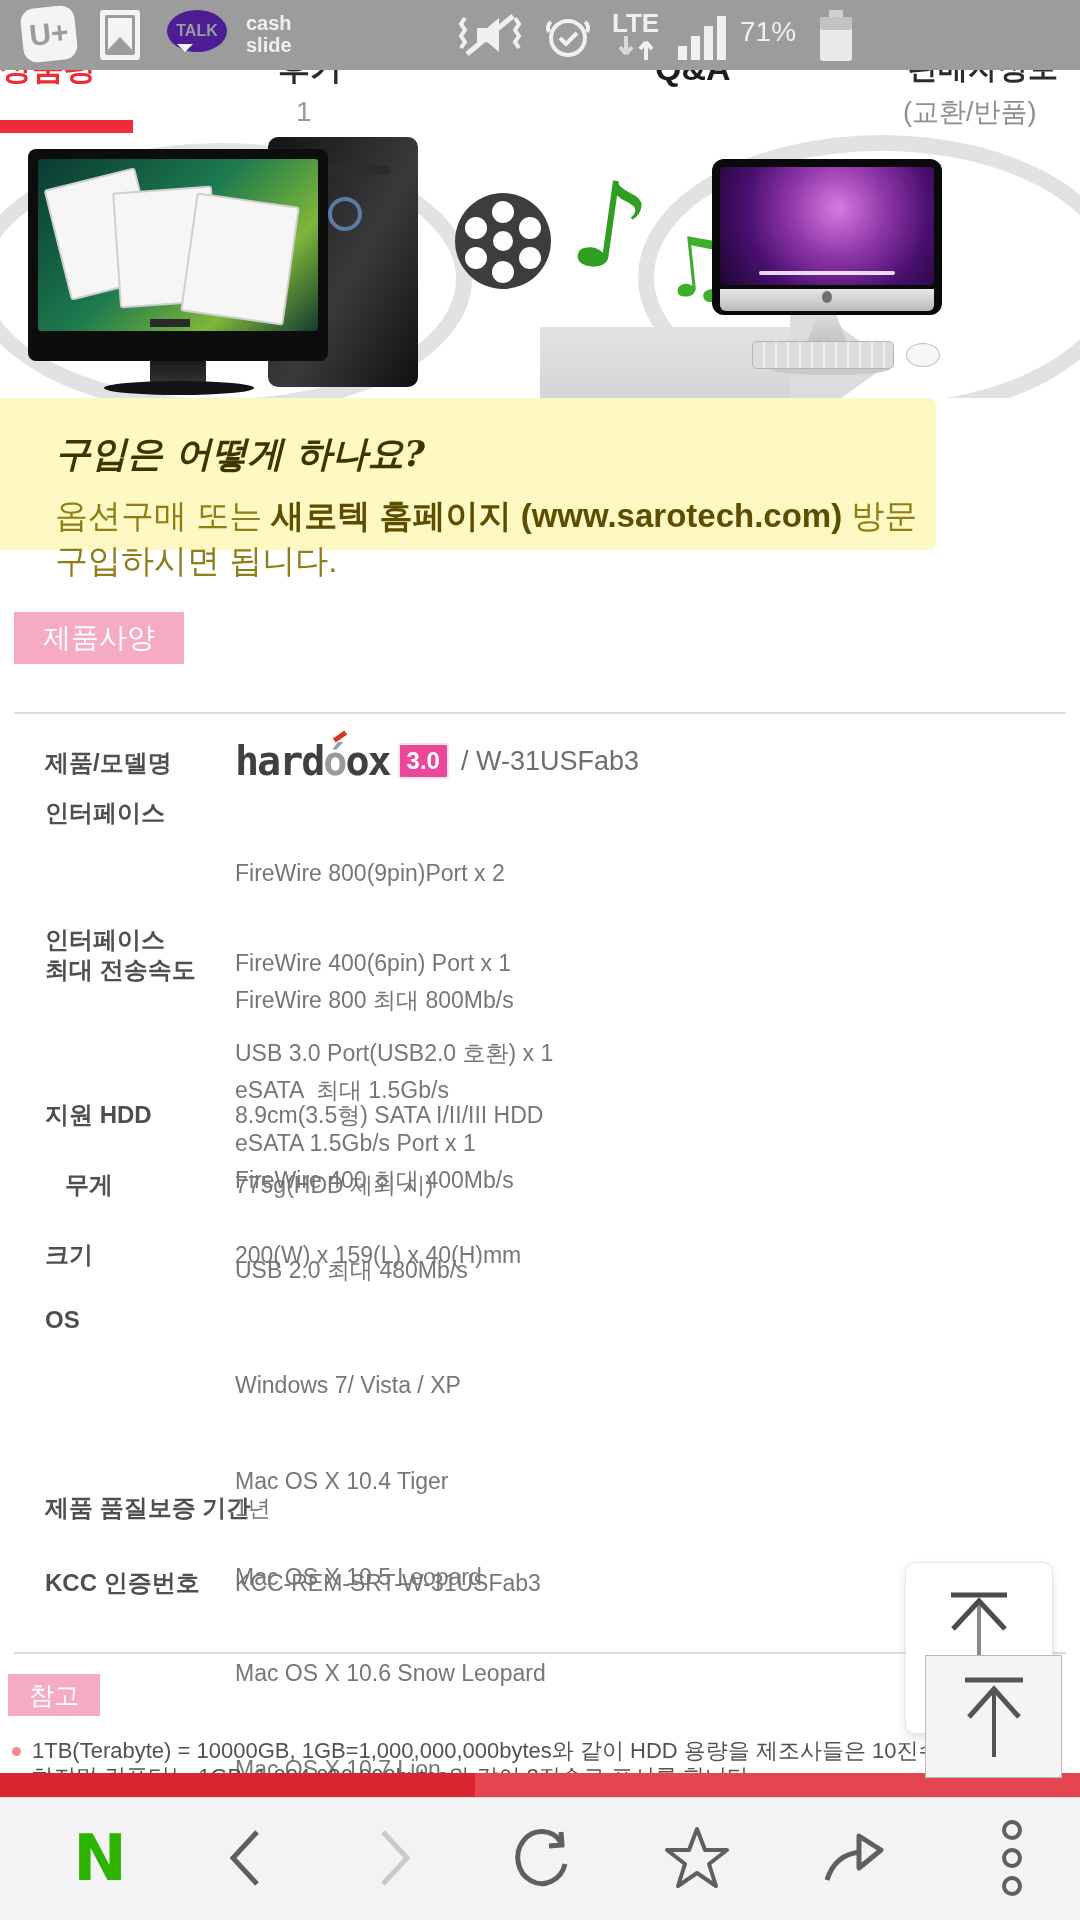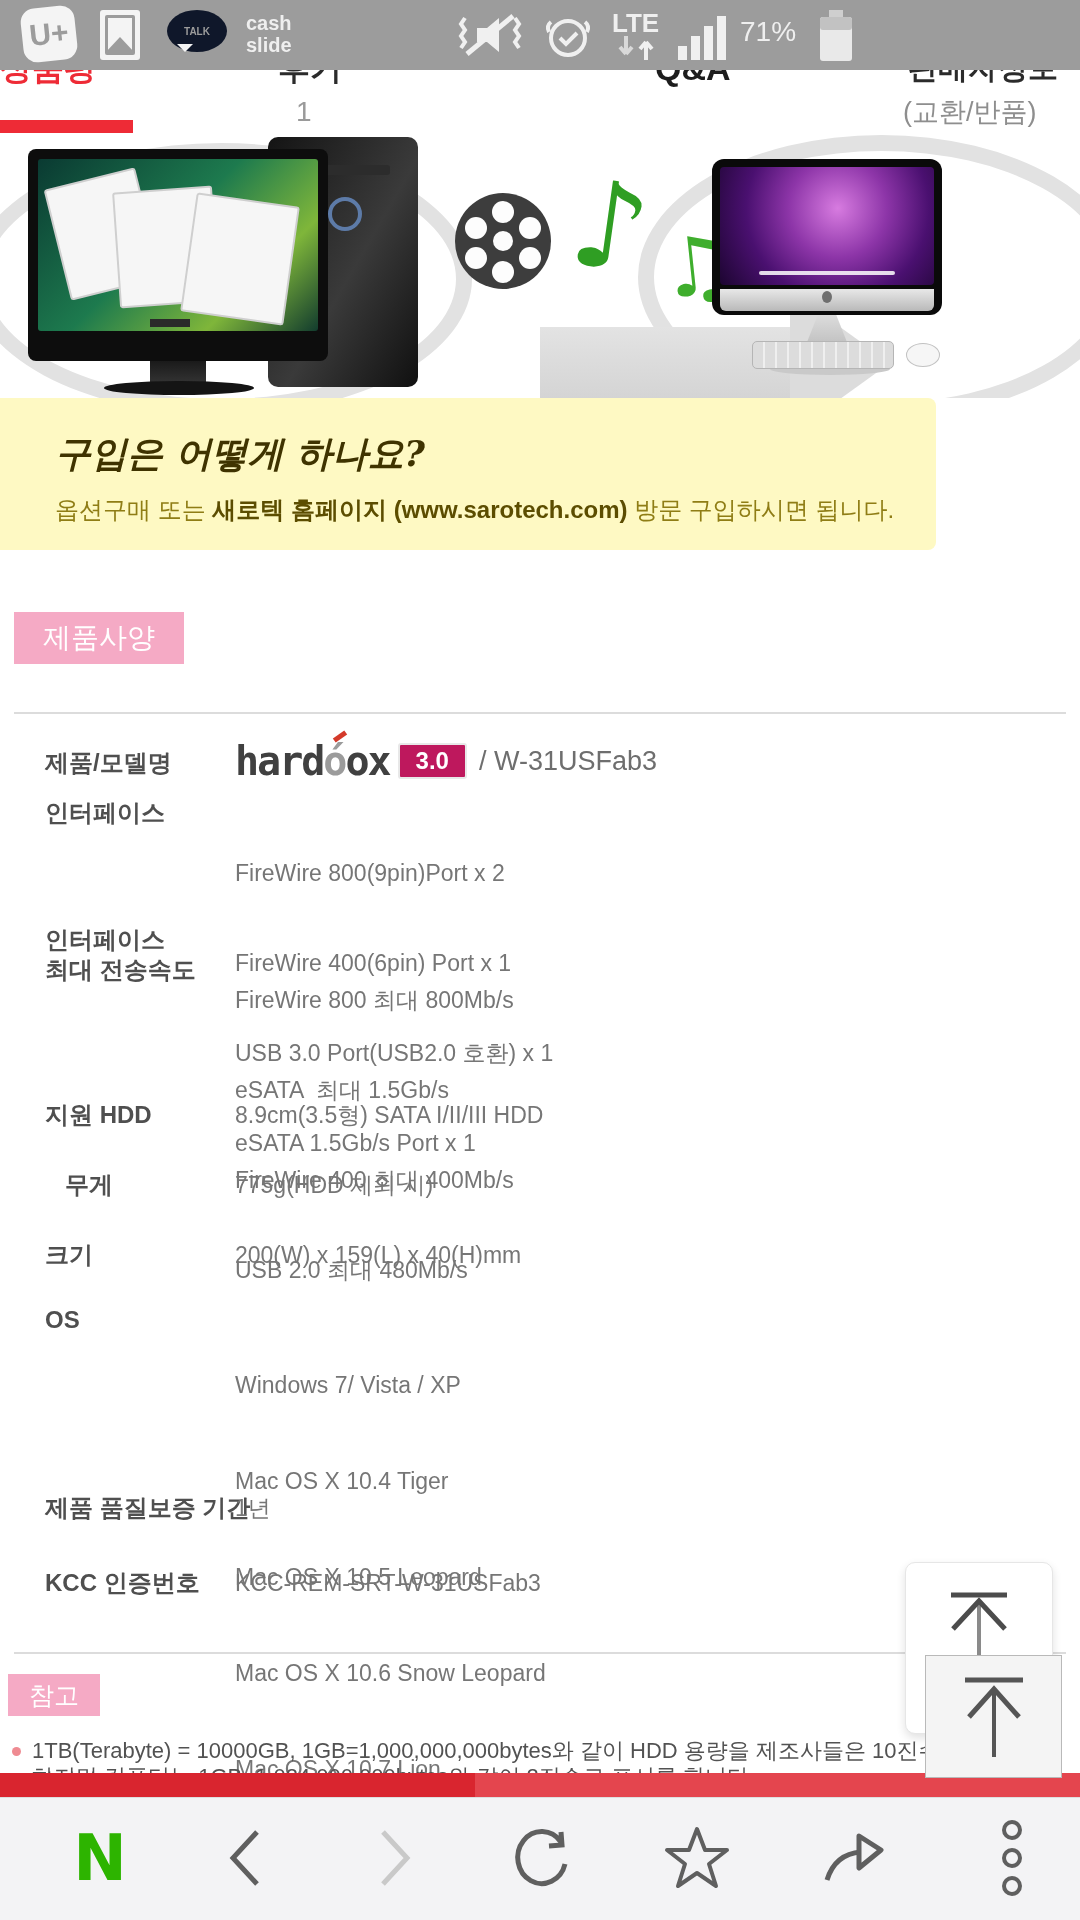--- a/index.html
+++ b/index.html
@@ -9,22 +9,22 @@
 
   
   .statusbar{left:0;top:0;width:1080px;height:70px;background:#9c9c9c;z-index:50;}
   .uplus{left:22px;top:7px;width:54px;height:54px;background:#f4f4f4;border-radius:14px;
          transform:rotate(-6deg);display:flex;align-items:center;justify-content:center;
          color:#9c9c9c;font-weight:bold;font-size:30px;}
   .galicon{left:100px;top:10px;width:40px;height:50px;background:#f4f4f4;border-radius:3px;}
   .galicon .mt{position:absolute;left:5px;bottom:7px;width:0;height:0;
          border-left:15px solid transparent;border-right:15px solid transparent;border-bottom:16px solid #9c9c9c;}
   .galicon .in{position:absolute;left:5px;top:5px;right:5px;bottom:5px;border:3px solid #9c9c9c;border-radius:2px;}
-  .talk{left:167px;top:10px;width:60px;height:42px;background:#0f172a;border-radius:50%;
-        display:flex;align-items:center;justify-content:center;color:#9c9c9c;font-size:10px;font-weight:bold;}
+  .talk{left:167px;top:10px;width:60px;height:42px;background:#4c1d95;border-radius:50%;
+        display:flex;align-items:center;justify-content:center;color:#9c9c9c;font-size:16px;font-weight:bold;}
   .talk:after{content:"";position:absolute;left:10px;bottom:-8px;border:8px solid transparent;border-top-color:#f4f4f4;}
   .cashslide{left:246px;top:12px;color:#efefef;font-weight:bold;font-size:20px;line-height:22px;}
   .vibicon{left:455px;top:10px;width:70px;height:50px;}
   .alarmicon{left:543px;top:10px;width:50px;height:52px;}
   .ltewrap{left:612px;top:8px;width:60px;height:56px;color:#efefef;font-weight:bold;font-size:26px;}
   .ltearrows{position:absolute;left:2px;top:26px;width:56px;height:28px;}
   .sigicon{left:678px;top:14px;width:52px;height:46px;}
   .battpct{left:740px;top:16px;font-size:28px;color:#efefef;}
   .batticon{left:818px;top:10px;width:36px;height:52px;}
   .clock{left:868px;top:12px;font-size:40px;color:#f2f2f2;letter-spacing:1px;}
@@ -72,37 +72,37 @@
   .imacstand{left:798px;top:180px;width:58px;height:50px;background:linear-gradient(#dcdcdc,#aeaeae);clip-path:polygon(34% 0,66% 0,100% 100%,0 100%);}
   .imacbase{left:770px;top:228px;width:120px;height:12px;background:#c9c9c9;border-radius:50%;}
   .kbd{left:752px;top:206px;width:140px;height:26px;background:linear-gradient(#f2f2f2,#cfcfcf);border:1px solid #b5b5b5;border-radius:5px;
        background-image:repeating-linear-gradient(90deg,#dcdcdc 0 10px,#efefef 10px 12px);}
   .mouse{left:906px;top:208px;width:32px;height:22px;background:#f6f6f6;border:1px solid #c2c2c2;border-radius:50%;}
 
   
   .promo{left:0;top:398px;width:936px;height:152px;background:#fef9c3;border-radius:0 8px 8px 0;}
   .promo-title{left:55px;top:32px;font-family:"DejaVu Serif",serif;font-style:italic;font-weight:bold;
                font-size:36px;color:#3f3300;}
-  .promo-body{left:55px;top:96px;font-size:24px;color:#8f7d15;}
+  .promo-body{left:55px;top:96px;font-size:33px;color:#8f7d15;}
   .promo-body b{color:#5c4d00;}
 
   
   .badge{background:#f5aac5;color:#fff;display:flex;align-items:center;justify-content:center;}
   .badge1{left:14px;top:612px;width:170px;height:52px;font-size:28px;}
   .divider{height:2px;background:#dcdcdc;}
   .div1{left:14px;top:712px;width:1052px;}
   .div2{left:14px;top:1652px;width:1052px;}
   .spec-label{left:45px;font-weight:bold;color:#4f4f4f;font-size:24px;line-height:30px;white-space:pre-line;}
   .spec-val{left:235px;color:#767676;font-size:23px;line-height:30px;white-space:pre;}
   .lh32{line-height:32px;}
   .logo-line{left:235px;top:738px;height:46px;display:flex;align-items:center;}
   .logo-txt{font-family:"DejaVu Sans Mono",monospace;font-weight:bold;font-size:40px;color:#404040;letter-spacing:-2px;}
   .logo-acc{color:#9b9b9b;position:relative;}
   .logo-acc:before{content:"";position:absolute;left:10px;top:-4px;width:14px;height:5px;background:#d43a2a;transform:rotate(-35deg);}
-  .logo-badge{margin-left:8px;background:#be185d;color:#fff;font-weight:bold;font-size:24px;padding:2px 16px;border-radius:3px;border:2px solid #e8e8e8;}
+  .logo-badge{margin-left:8px;background:#ec4899;color:#fff;font-weight:bold;font-size:24px;padding:2px 7px;border-radius:3px;border:2px solid #e8e8e8;}
   .logo-suffix{margin-left:12px;color:#6e6e6e;font-size:27px;}
 
   
   .badge2{left:8px;top:1674px;width:92px;height:42px;font-size:25px;}
   .note-bullet{left:12px;top:1747px;width:9px;height:9px;border-radius:50%;background:#ef8b92;}
   .note1{left:32px;top:1736px;width:1020px;font-size:22px;color:#525252;}
   .note2clip{left:32px;top:1762px;width:1020px;height:11px;overflow:hidden;}
   .note2clip div{font-size:22px;color:#525252;}
 
   

